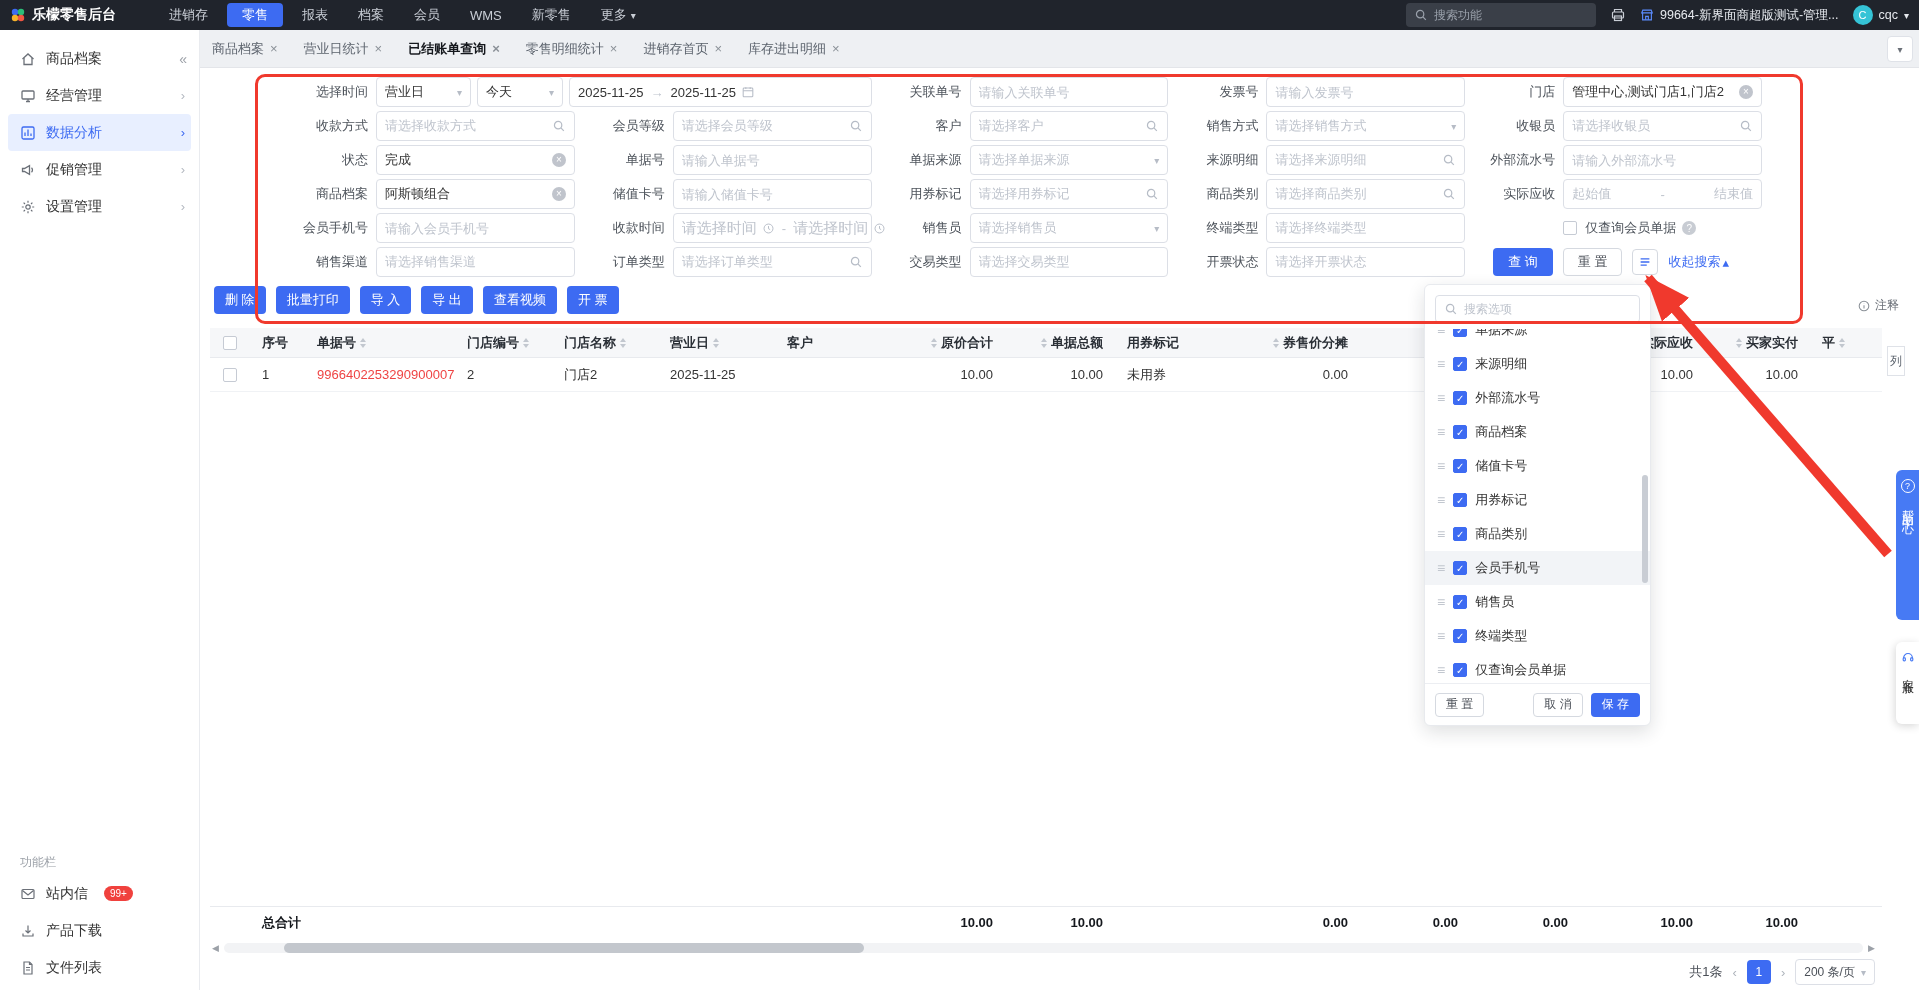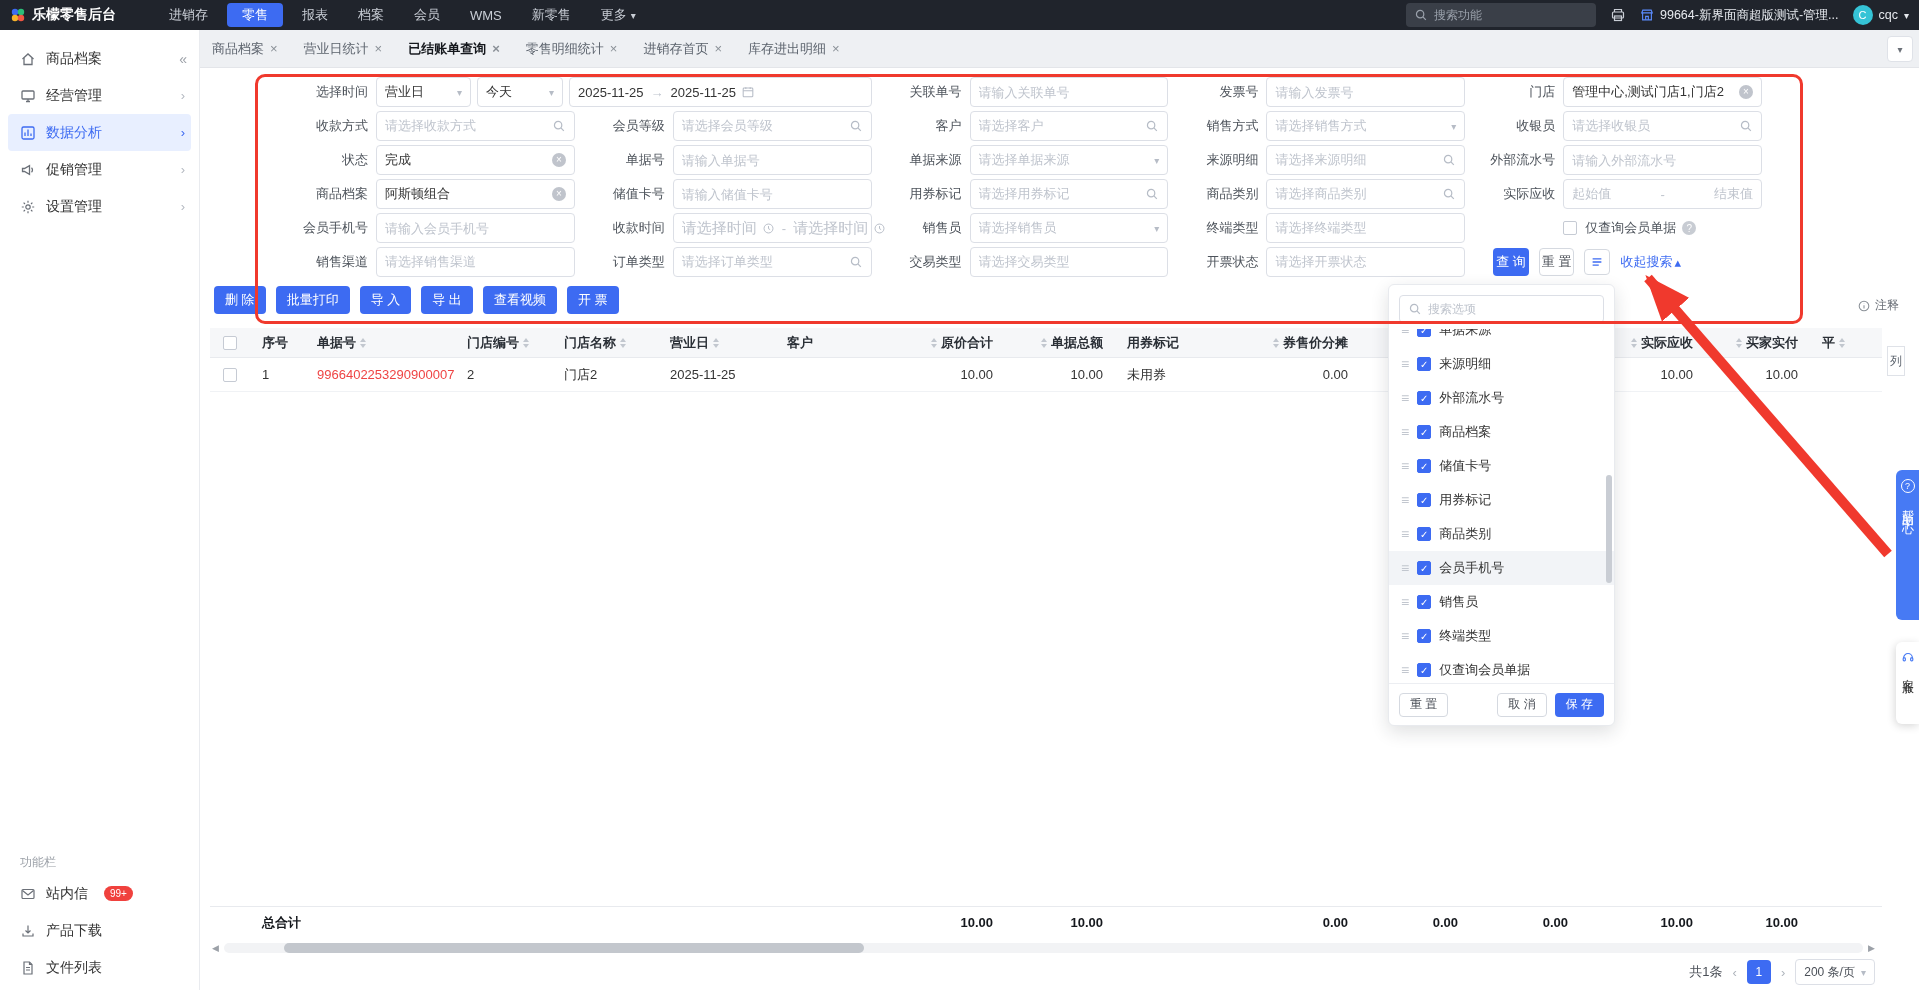--- a/index.html
+++ b/index.html
@@ -63,21 +63,21 @@
 .dash2{color:#bfc4cd;margin:0 2px;flex-shrink:0}
 .range{justify-content:space-between}
 .range .ph{flex:0 0 auto}
 .time .ph{flex:0 0 auto;font-size:15px}
 .time .ico{width:13px;height:13px}
 .cb{width:14px;height:14px;border:1px solid #c6cbd4;border-radius:2px;background:#fff;flex-shrink:0;display:inline-flex;align-items:center;justify-content:center;font-size:10px;color:transparent;cursor:pointer}
 .cb.checked{background:#3d6bf2;border-color:#3d6bf2;color:#fff}
 .cb-lbl{margin:0 4px 0 8px;color:#4d535b;white-space:nowrap}
 .qmark{width:14px;height:14px;border-radius:50%;background:#c8ccd3;color:#fff;font-size:10px;display:inline-flex;align-items:center;justify-content:center;margin-left:2px}
 
-.btn{height:28px;padding:0 2px;border-radius:4px;font-size:13px;display:inline-flex;align-items:center;justify-content:center;cursor:pointer;border:1px solid transparent;white-space:nowrap;font-family:inherit}
+.btn{height:28px;padding:0 14px;border-radius:4px;font-size:13px;display:inline-flex;align-items:center;justify-content:center;cursor:pointer;border:1px solid transparent;white-space:nowrap;font-family:inherit}
 .btn-primary{background:#3d6bf2;color:#fff}
 .btn-plain{background:#fff;border-color:#d5d9e0;color:#4a4f57}
 .btn-icon{width:26px;height:26px;padding:0;border:1px solid #d5d9e0;border-radius:4px;color:#3d6bf2;background:#fff;display:inline-flex;align-items:center;justify-content:center;cursor:pointer}
 .btn-icon .icon{width:14px;height:14px}
 .link{color:#3d6bf2;font-size:13px;display:inline-flex;align-items:center;gap:2px;cursor:pointer;white-space:nowrap}
 .ml{margin-left:10px}
 .btn-sm{height:24px;padding:0 10px;font-size:12px}
 
 .toolbar{position:absolute;left:14px;right:20px;top:256px;height:28px;display:flex;align-items:flex-end;gap:10px}
 .toolbar .btn{padding:0 10px}
@@ -101,21 +101,21 @@
 
 .hscroll{position:absolute;left:12px;right:44px;top:912px;height:12px;display:flex;align-items:center;gap:5px}
 .hs-btn{color:#9ca1a8;font-size:9px;cursor:pointer}
 .hs-track{flex:1;height:10px;background:#f2f3f5;border-radius:5px;position:relative}
 .hs-thumb{position:absolute;left:60px;top:0;width:580px;height:10px;background:#c3c7cd;border-radius:5px;cursor:grab}
 .pagination{position:absolute;right:44px;bottom:4px;height:28px;display:flex;align-items:center;gap:10px;color:#4a4f57;font-size:13px}
 .page-arrow{color:#aeb4bc;cursor:pointer}
 .page-num{width:24px;height:24px;background:#3d6bf2;color:#fff;border-radius:4px;display:flex;align-items:center;justify-content:center;font-size:12px;cursor:pointer}
 .page-size{height:26px;border:1px solid #dcdfe6;border-radius:4px;padding:0 8px;display:flex;align-items:center;gap:6px;font-size:12px;cursor:pointer}
 
-.picker{position:absolute;left:1188px;top:254px;width:227px;height:442px;background:#fff;border:1px solid #e8eaee;border-radius:6px;box-shadow:0 6px 18px rgba(31,35,41,.14);z-index:40;display:flex;flex-direction:column;overflow:hidden}
+.picker{position:absolute;left:1224px;top:254px;width:227px;height:442px;background:#fff;border:1px solid #e8eaee;border-radius:6px;box-shadow:0 6px 18px rgba(31,35,41,.14);z-index:40;display:flex;flex-direction:column;overflow:hidden}
 .picker-search{margin:10px 10px 6px;height:28px;border:1px solid #dcdfe6;border-radius:4px;display:flex;align-items:center;padding:0 8px;gap:6px;color:#b6bcc6;flex-shrink:0}
 .picker-search input{border:0;outline:0;flex:1;min-width:0;font-size:12px;font-family:inherit}
 .picker-search input::placeholder{color:#bfc4cd}
 .picker-list{flex:1;overflow:hidden}
 .pick-item{height:34px;display:flex;align-items:center;gap:8px;padding:0 12px;font-size:13px;color:#333;cursor:pointer}
 .pick-item:first-child{margin-top:-16px}
 .pick-item.hl{background:#f2f4f7}
 .drag{color:#c2c7cf;font-size:14px;cursor:grab}
 .picker-scroll{position:absolute;right:2px;top:190px;width:6px;height:108px;background:#c9cdd4;border-radius:3px;cursor:grab}
 .picker-foot{height:42px;border-top:1px solid #eceef2;display:flex;align-items:center;padding:0 10px;gap:8px;flex-shrink:0}

